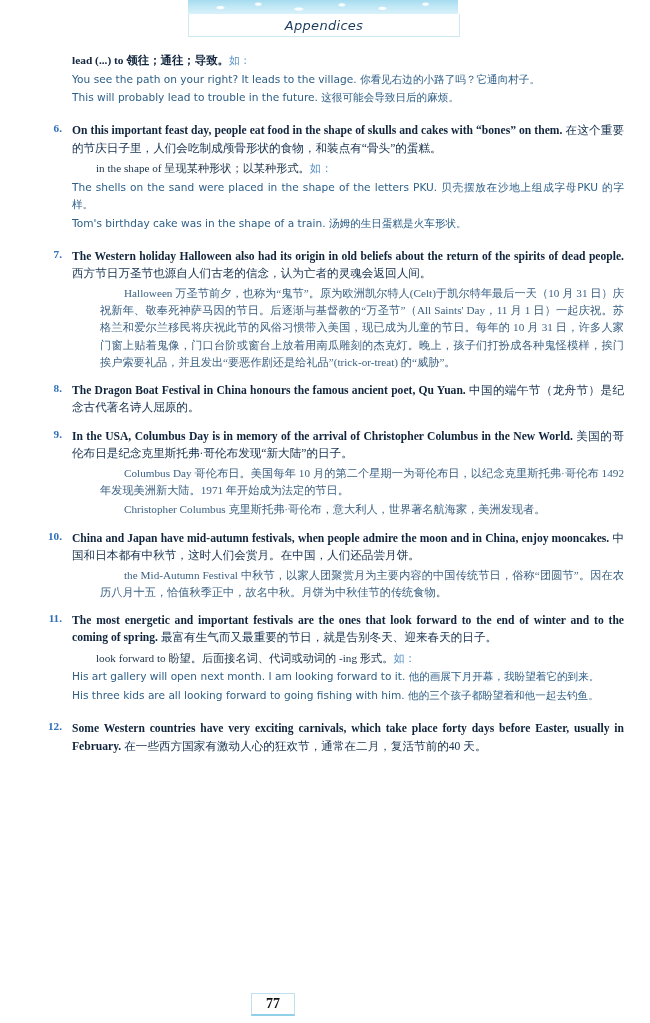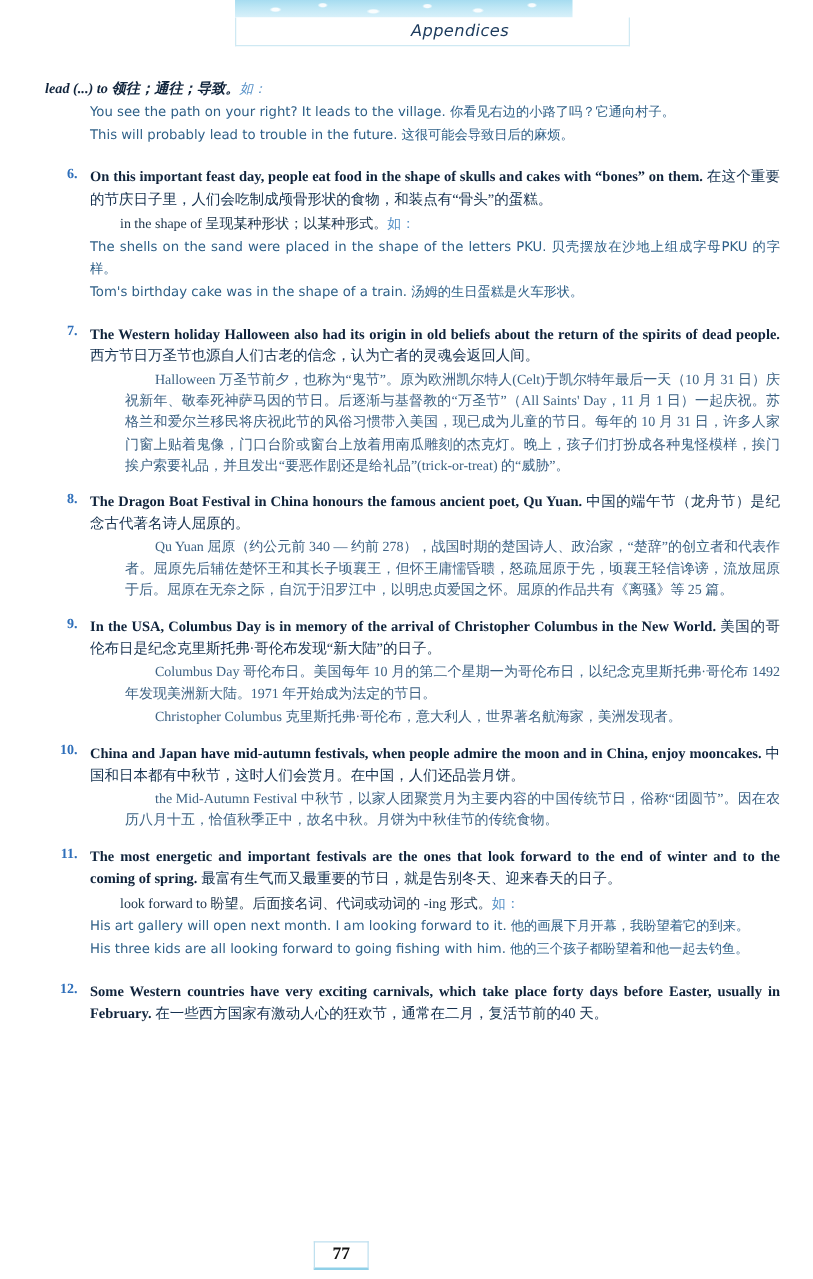--- a/index.html
+++ b/index.html
@@ -36,21 +36,20 @@
     left: 188px;
     top: 14px;
     width: 270px;
     height: 22px;
     border: 1px solid #cfe9f3;
     border-top: none;
     background: #ffffff;
     display: flex;
     align-items: center;
     justify-content: center;
-    padding-left: 44px;
   }
   .header-title {
     font-family: "DejaVu Sans", sans-serif;
     font-style: italic;
     font-size: 13px;
     color: #1b3a5c;
     letter-spacing: .3px;
   }
 
   
@@ -119,28 +118,27 @@
     font-size: 10.6px;
     line-height: 17.4px;
     color: #2d5f87;
     text-align: justify;
     text-justify: inter-character;
     margin-top: 1px;
   }
 
   
   .headword {
-    padding-left: 36px;
+    padding-left: 72px;
     padding-right: 26px;
     font-size: 11.4px;
     line-height: 17.5px;
     font-weight: bold;
     color: #10243c;
-    margin-top: 13px;
-    font-style: italic;
+    margin-top: 2px;
   }
   .headword .tag {
     font-weight: normal;
     color: #5a93c8;
     font-size: 10.8px;
   }
 
   
   .subdef {
     padding-left: 96px;
@@ -232,21 +230,20 @@
   <div class="gap-sm"></div>
 
   <div class="block">
     <div class="item">
       <span class="item-num">8.</span>
       <div class="sent">
         <span>The Dragon Boat Festival in China honours the famous ancient poet, Qu Yuan.</span>
         <span class="cn">中国的端午节（龙舟节）是纪念古代著名诗人屈原的。</span>
       </div>
     </div>
-    <div class="expl hang">Qu Yuan 屈原（约公元前 340 — 约前 278），战国时期的楚国诗人、政治家，“楚辞”的创立者和代表作者。屈原先后辅佐楚怀王和其长子顷襄王，但怀王庸懦昏聩，怒疏屈原于先，顷襄王轻信谗谤，流放屈原于后。屈原在无奈之际，自沉于汨罗江中，以明忠贞爱国之怀。屈原的作品共有《离骚》等 25 篇。</div>
   </div>
 
   <div class="gap-sm"></div>
 
   <div class="block">
     <div class="item">
       <span class="item-num">9.</span>
       <div class="sent">
         <span>In the USA, Columbus Day is in memory of the arrival of Christopher Columbus in the New World.</span>
         <span class="cn">美国的哥伦布日是纪念克里斯托弗·哥伦布发现“新大陆”的日子。</span>

